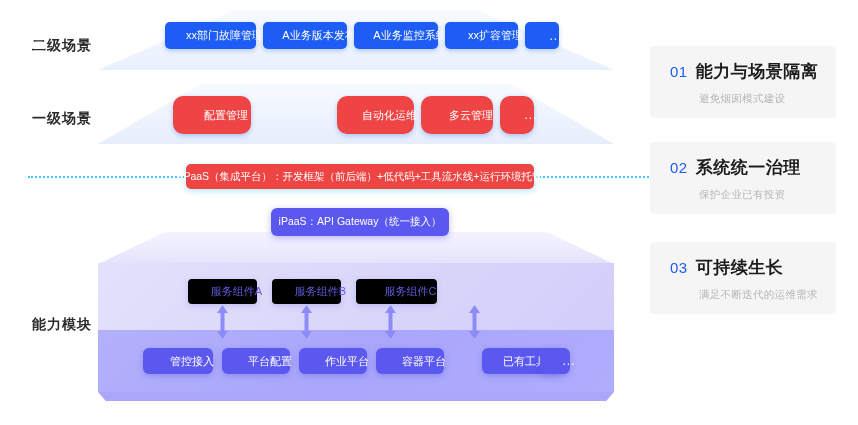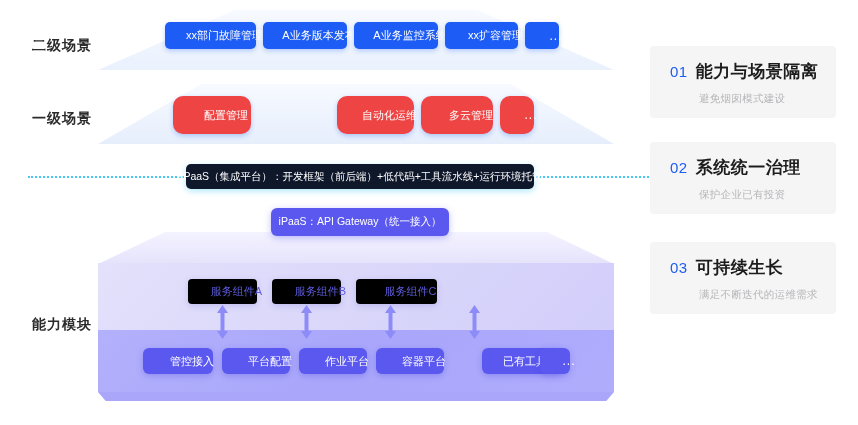--- a/index.html
+++ b/index.html
@@ -71,21 +71,21 @@
   }
   .chip-violet{
     background:#5b58f0;color:#ffffff;border-radius:6px;height:26px;
     box-shadow:0 2px 6px rgba(70,66,220,.30);
   }
   .ellipsis{letter-spacing:1px;font-size:12px;}
 
   
   #apaas{
     position:absolute;left:186px;top:164px;width:348px;height:25px;
-    background:#0f172a;color:#ffffff;border-radius:5px;
+    background:#ef4444;color:#ffffff;border-radius:5px;
     display:flex;align-items:center;justify-content:center;
     font-size:10.5px;white-space:nowrap;
     box-shadow:0 2px 6px rgba(51,198,240,.40);
   }
   .dash{
     position:absolute;top:176px;height:0;
     border-top:2px dotted #46c9f2;
   }
   #dash-l{left:28px;width:156px;}
   #dash-r{left:536px;width:156px;}

